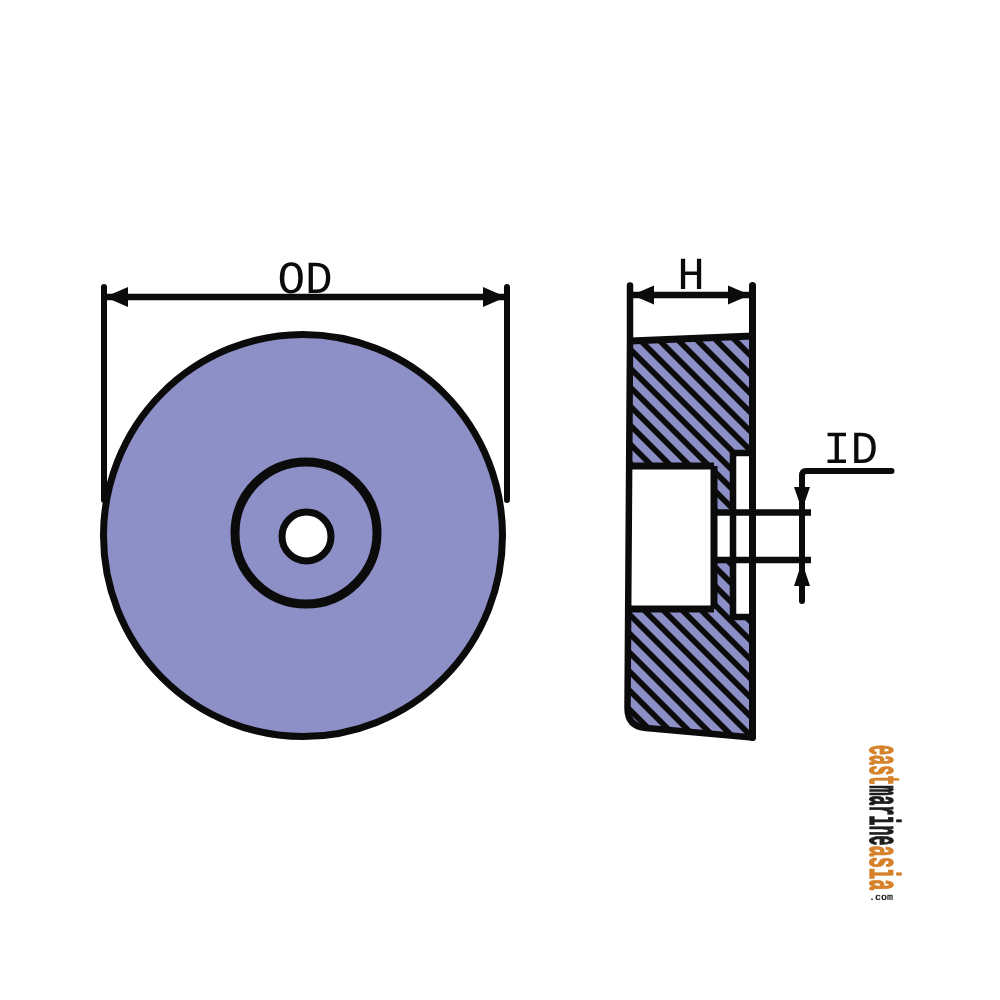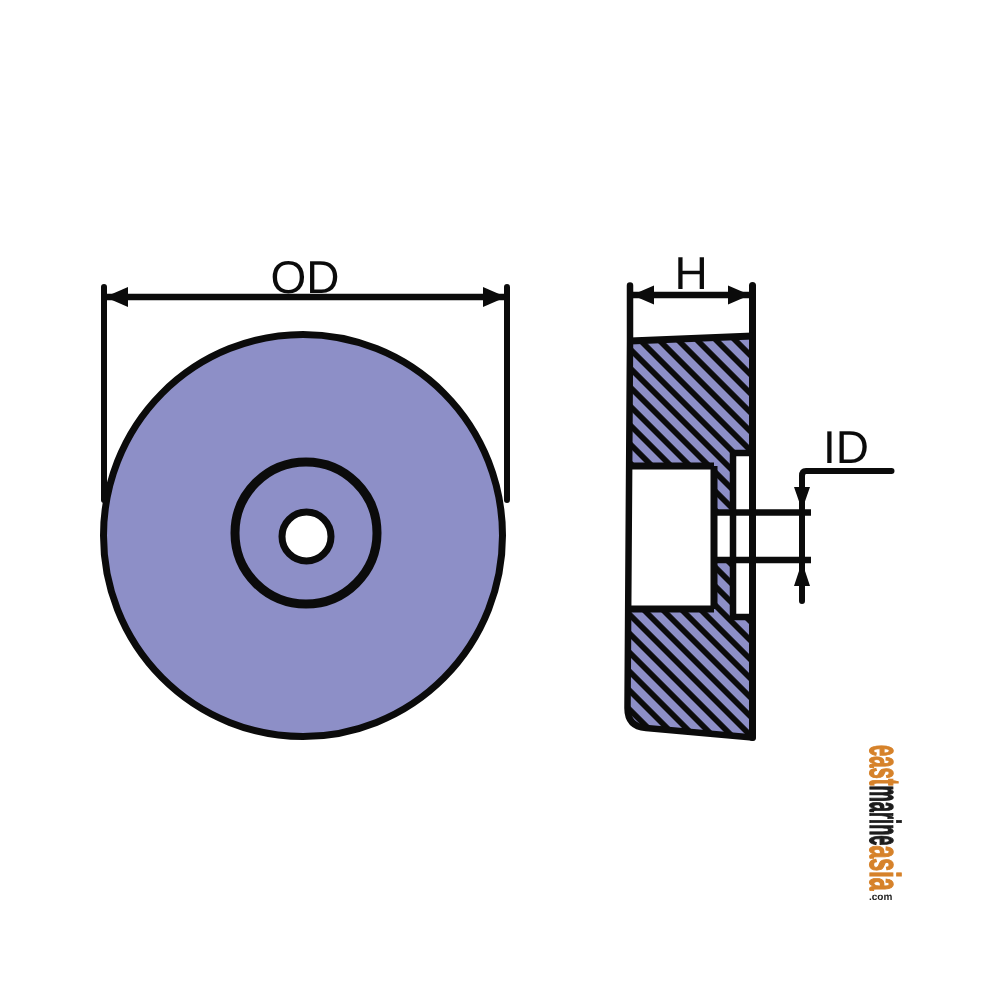--- a/index.html
+++ b/index.html
@@ -1,16 +1,16 @@
 <!DOCTYPE html>
 <html><head>
 <meta charset="utf-8">
 <style>
   html,body{margin:0;padding:0;background:#ffffff;}
-  .page{width:829px;height:1000px;position:relative;font-family:Liberation Sans, sans-serif;}
+  .page{width:829px;height:1000px;position:relative;font-family:Liberation Mono, monospace;}
   svg{position:absolute;top:0;left:0;}
 </style>
 </head>
 <body>
 <div class="page">
 <svg width="1000" height="1000" viewBox="0 0 1000 1000" text-rendering="geometricPrecision">
   <defs>
     <pattern id="hatch" width="13.435" height="13.435" patternUnits="userSpaceOnUse" patternTransform="rotate(-45) translate(-5.657,0)">
       <rect x="0" y="0" width="13.435" height="13.435" fill="#8d8fc7"></rect>
       <rect x="0" y="0" width="5.7" height="13.435" fill="#0b0b0b"></rect>

